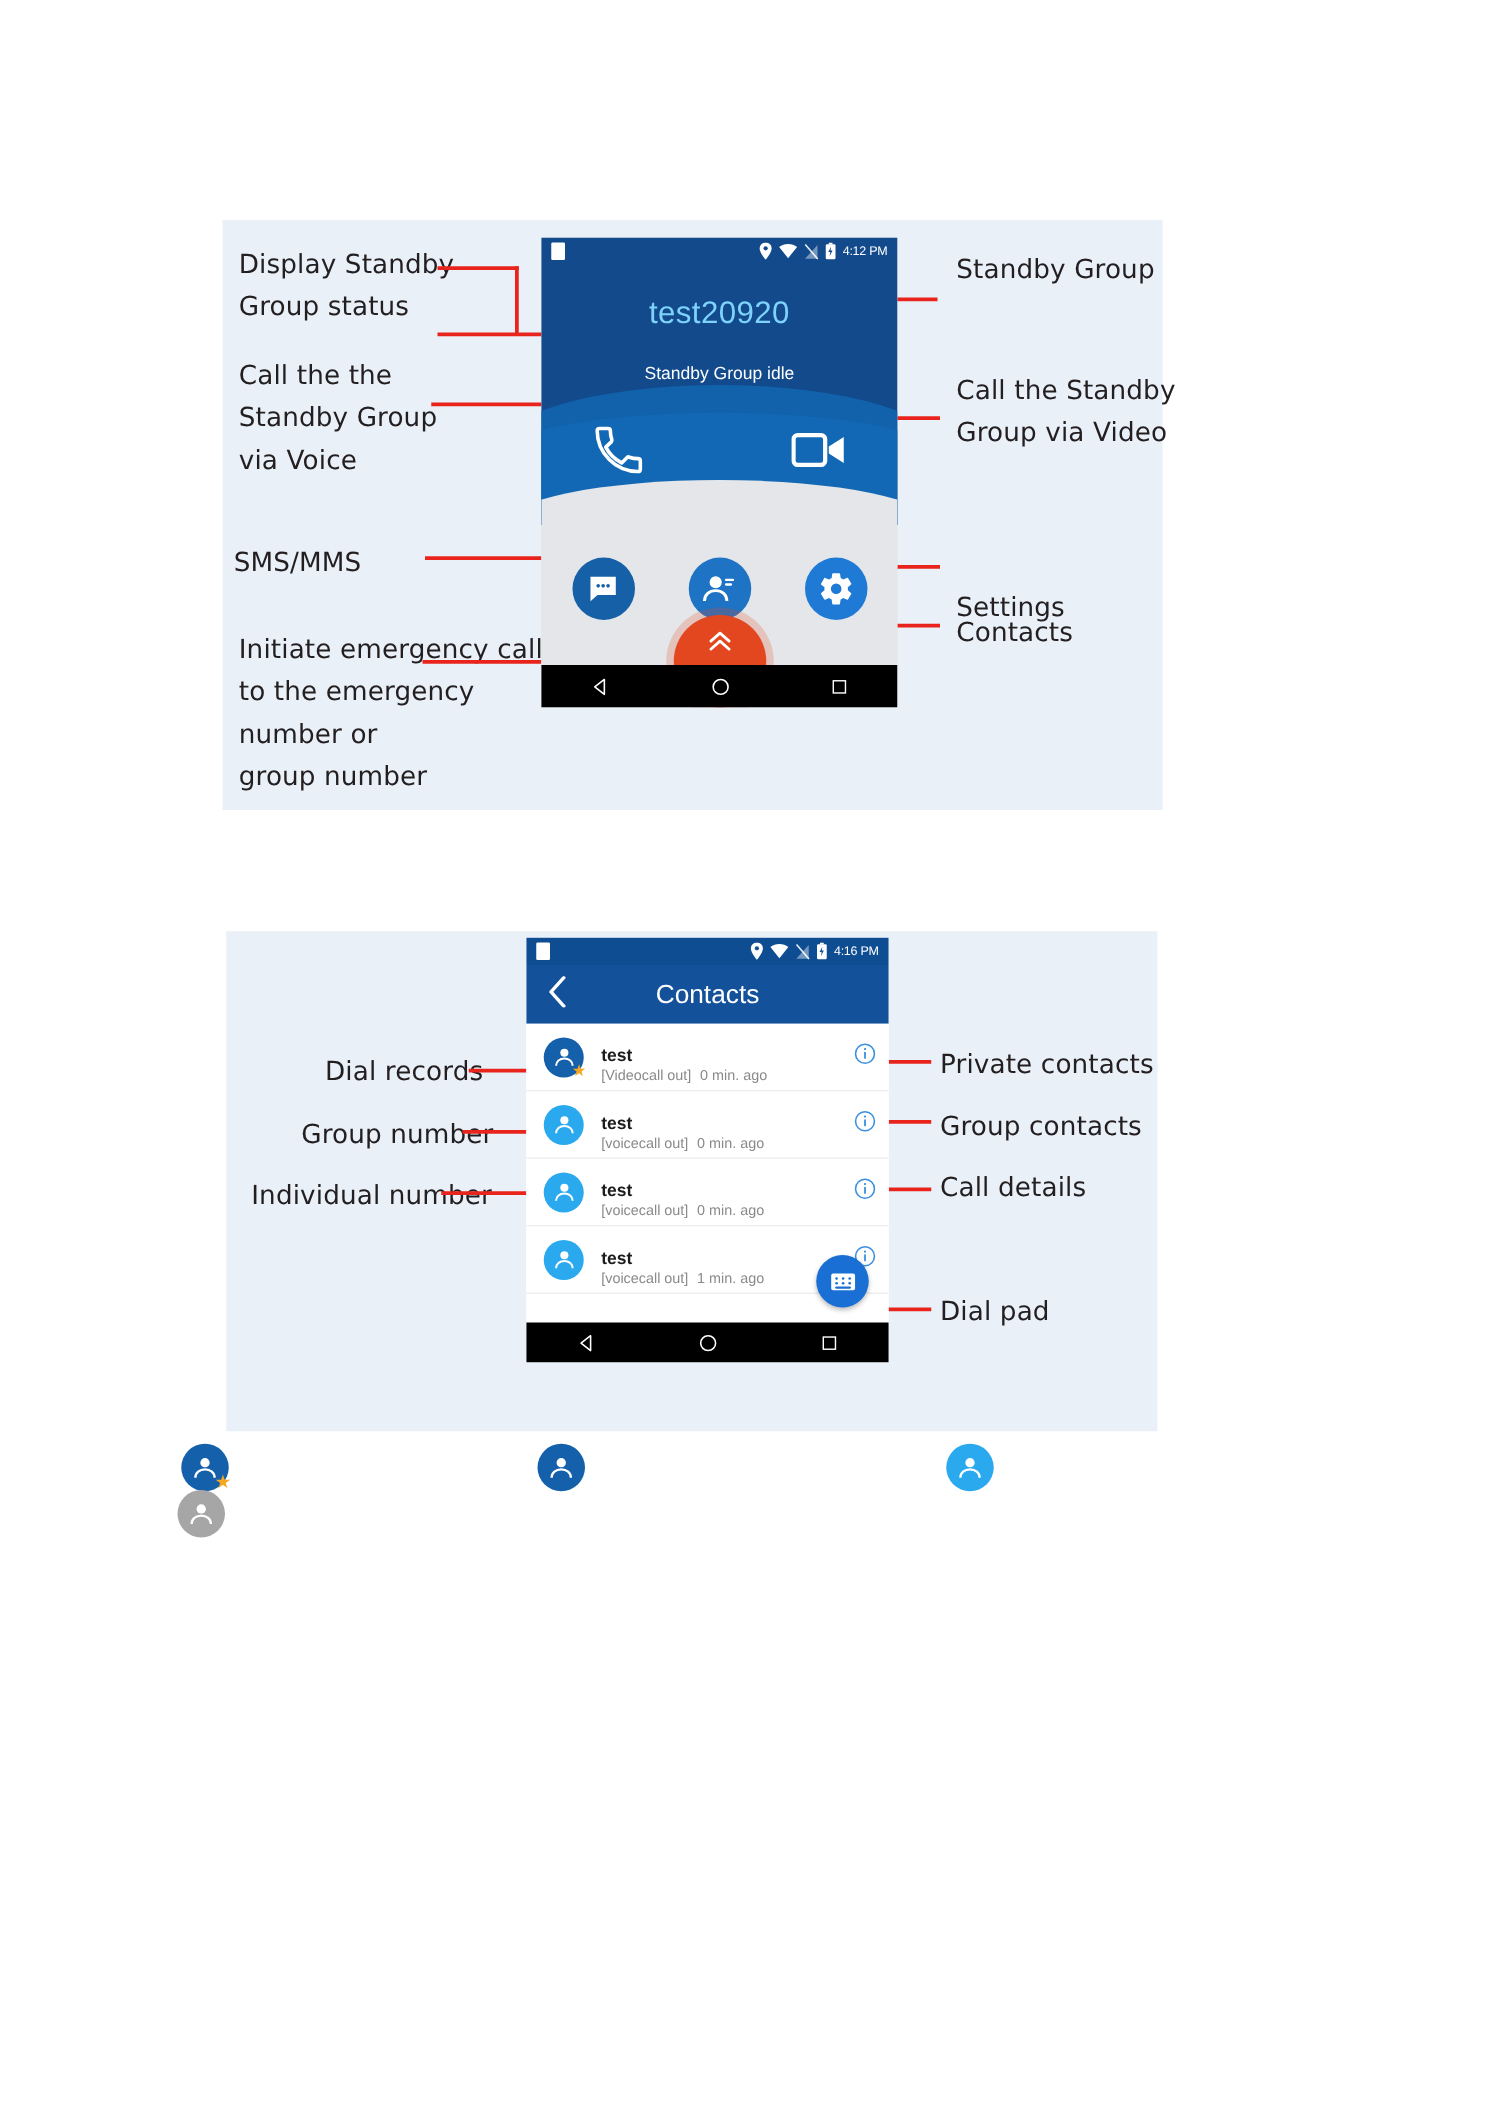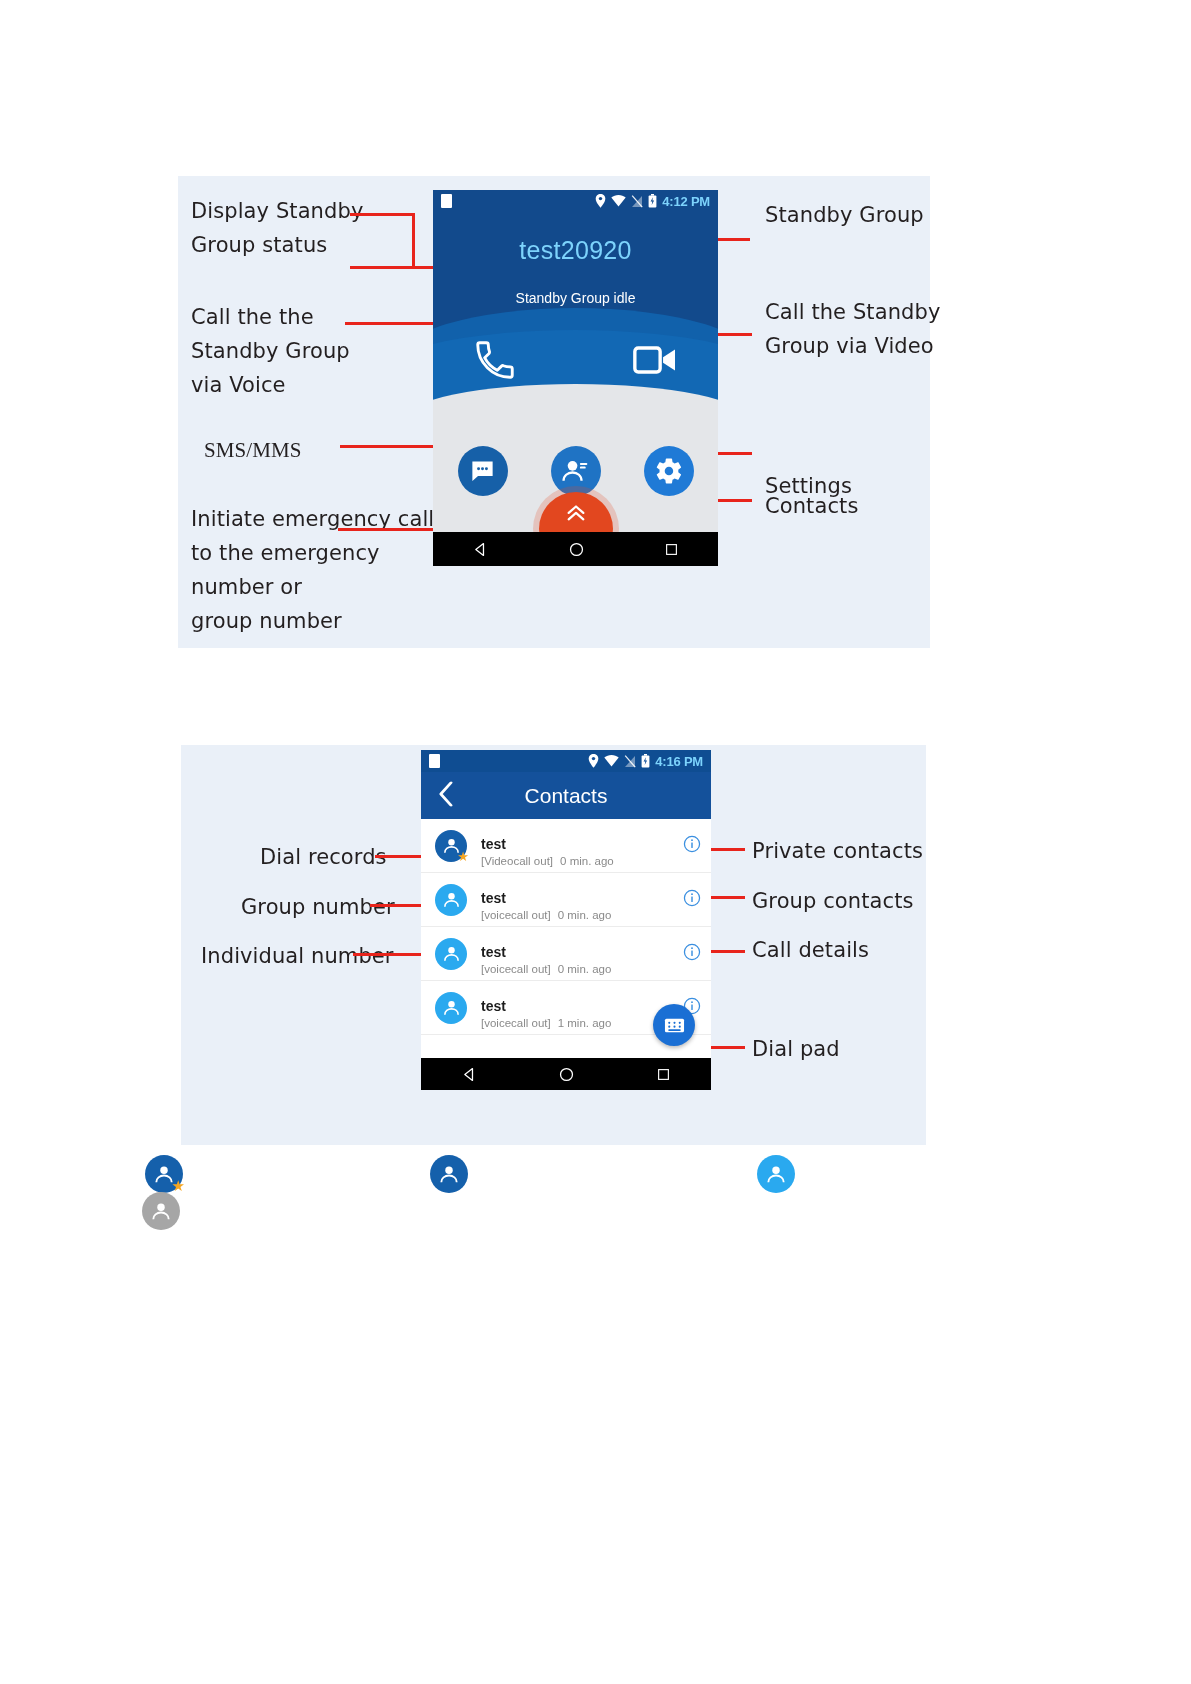--- a/index.html
+++ b/index.html
@@ -57,23 +57,23 @@
   }
   #phone1 .statusbar { background: #124a8c; }
   .sb-left-square {
     width: 11px; height: 14px;
     background: #ffffff;
     border-radius: 1px;
   }
   .sb-spacer { flex: 1; }
   .sb-icons { display: flex; align-items: center; gap: 5px; }
   .sb-time {
-    color: #7dd3fc;
-    font-size: 13px;
-    font-weight: bold;
+    color: #ffffff;
+    font-size: 10px;
+    font-weight: normal;
     font-family: "Liberation Sans", sans-serif;
     margin-left: 5px;
     letter-spacing: -0.2px;
   }
   .sb-ic { display: block; }
 
   
   .hero {
     position: relative;
     height: 208px;
@@ -290,24 +290,24 @@
   .lg-person { background: #2aa9ef; }
   .lg-inactive { background: #a6a6a6; }
 </style>
 </head>
 <body>
 
 <div class="figure-panel" id="figure1"></div>
 
 <div class="callout-text" style="left:191px; top:194px; width:220px;">Display Standby
 Group status</div>
-<div class="callout-text" style="left:191px; top:300px; width:220px;">Call the the
+<div class="callout-text" style="left:191px; top:283px; width:220px;">Call the the
 Standby Group
 via Voice</div>
-<div class="callout-text" style="left:204px; top:433px; width:200px;font-family:Liberation Serif, serif;">SMS/MMS</div>
+<div class="callout-text" style="left:187px; top:433px; width:200px;">SMS/MMS</div>
 <div class="callout-text" style="left:191px; top:502px; width:260px;">Initiate emergency call
 to the emergency
 number or
 group number</div>
 <div class="callout-text" style="left:765px; top:198px; width:220px;">Standby Group</div>
 <div class="callout-text" style="left:765px; top:295px; width:200px;">Call the Standby
 Group via Video</div>
 <div class="callout-text" style="left:765px; top:441px; width:200px;margin-top:28px;">Settings</div>
 <div class="callout-text" style="left:765px; top:489px; width:200px;">Contacts</div>
 

